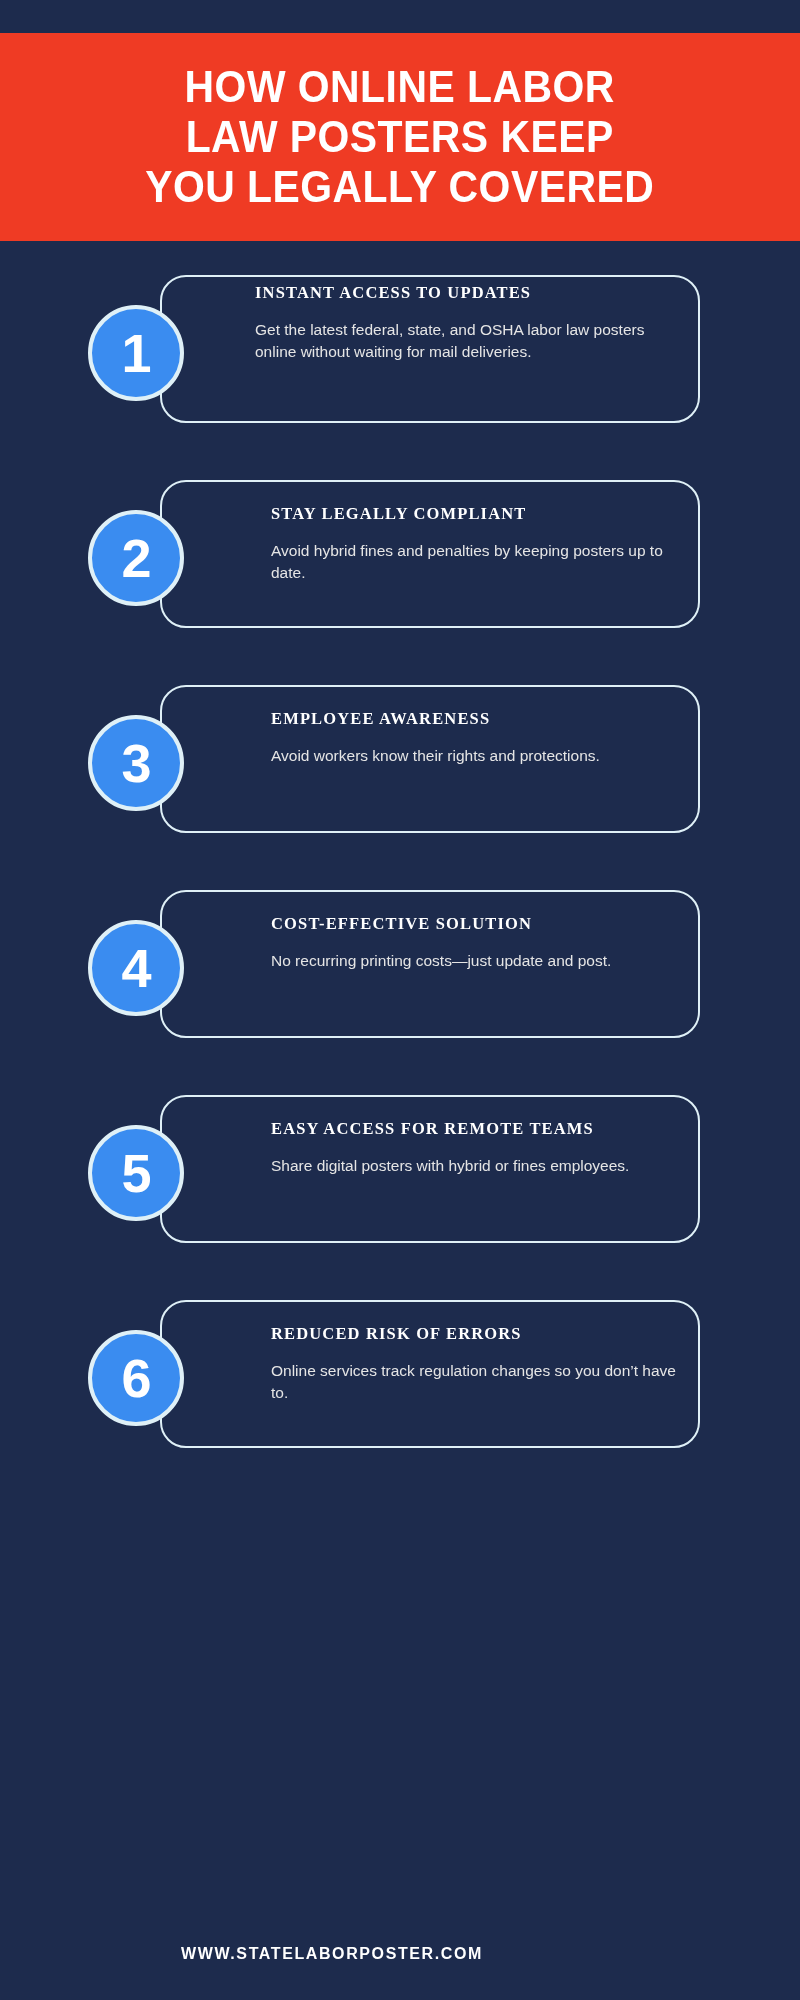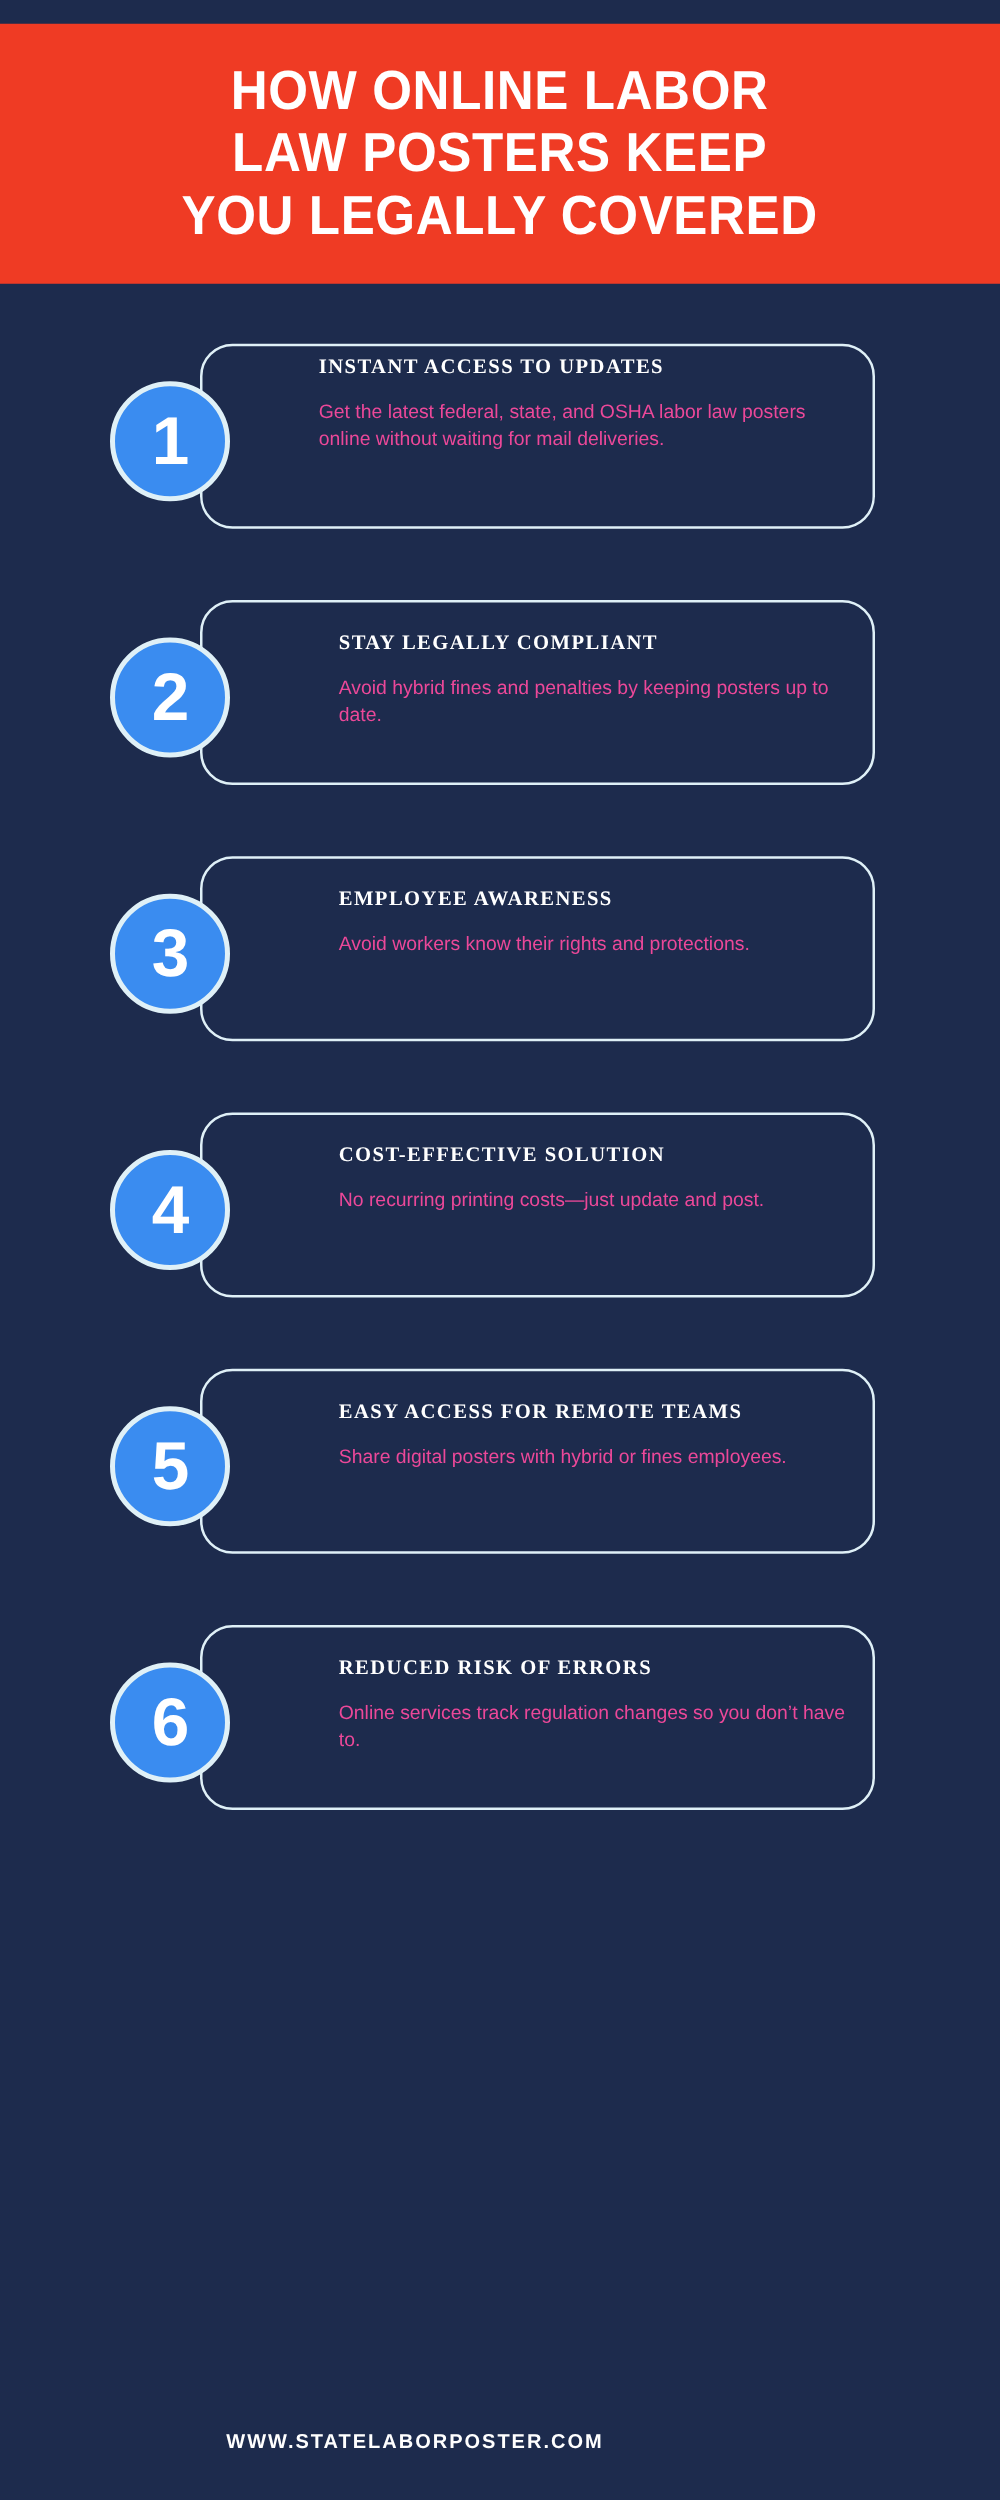--- a/index.html
+++ b/index.html
@@ -27,21 +27,21 @@
     position: absolute;
     top: 0; left: 0;
     width: 800px;
     height: 33px;
     background: #1d2b4d;
   }
 
   
   .header-band {
     position: absolute;
-    top: 19px; left: 0;
+    top: 33px; left: 0;
     width: 800px;
     height: 208px;
     background: #ef3b24;
     display: flex;
     align-items: center;
     justify-content: center;
   }
   .header-title {
     color: #ffffff;
     font-family: "Liberation Sans Narrow", "Liberation Sans", sans-serif;
@@ -130,21 +130,21 @@
     color: #ffffff;
     font-family: Liberation Serif, serif;
     font-weight: bold;
     font-size: 16.5px;
     letter-spacing: 1.15px;
     text-transform: uppercase;
     margin: 0 0 16px 0;
     line-height: 1.2;
   }
   .card-body {
-    color: #ec4899;
+    color: #e5e5e5;
     font-family: "Liberation Sans", sans-serif;
     font-weight: normal;
     font-size: 15.5px;
     line-height: 1.42;
     margin: 0;
   }
 
   
   .card-row.v-up .card-text { top: 42px; }
   .card-row.v-mid .card-text { top: 58px; margin-left: 16px; }

